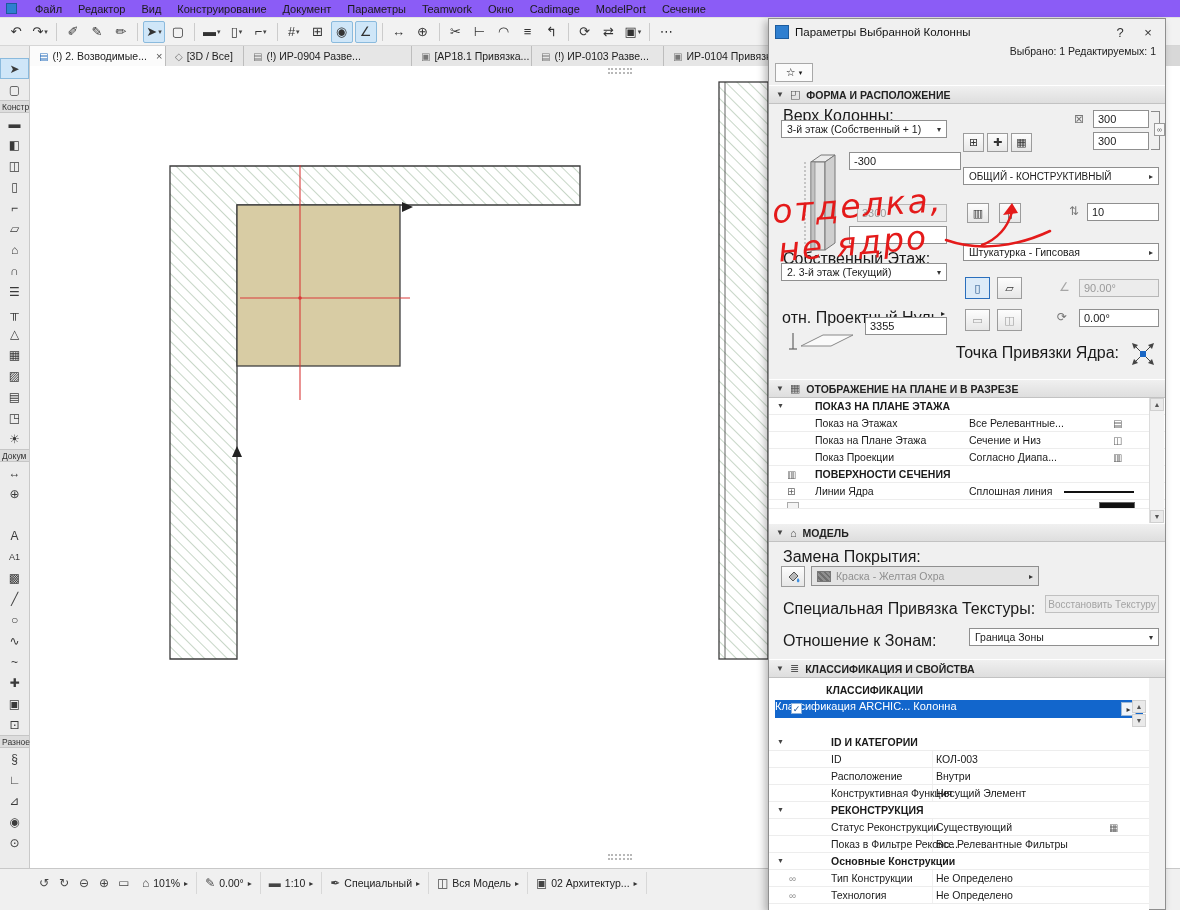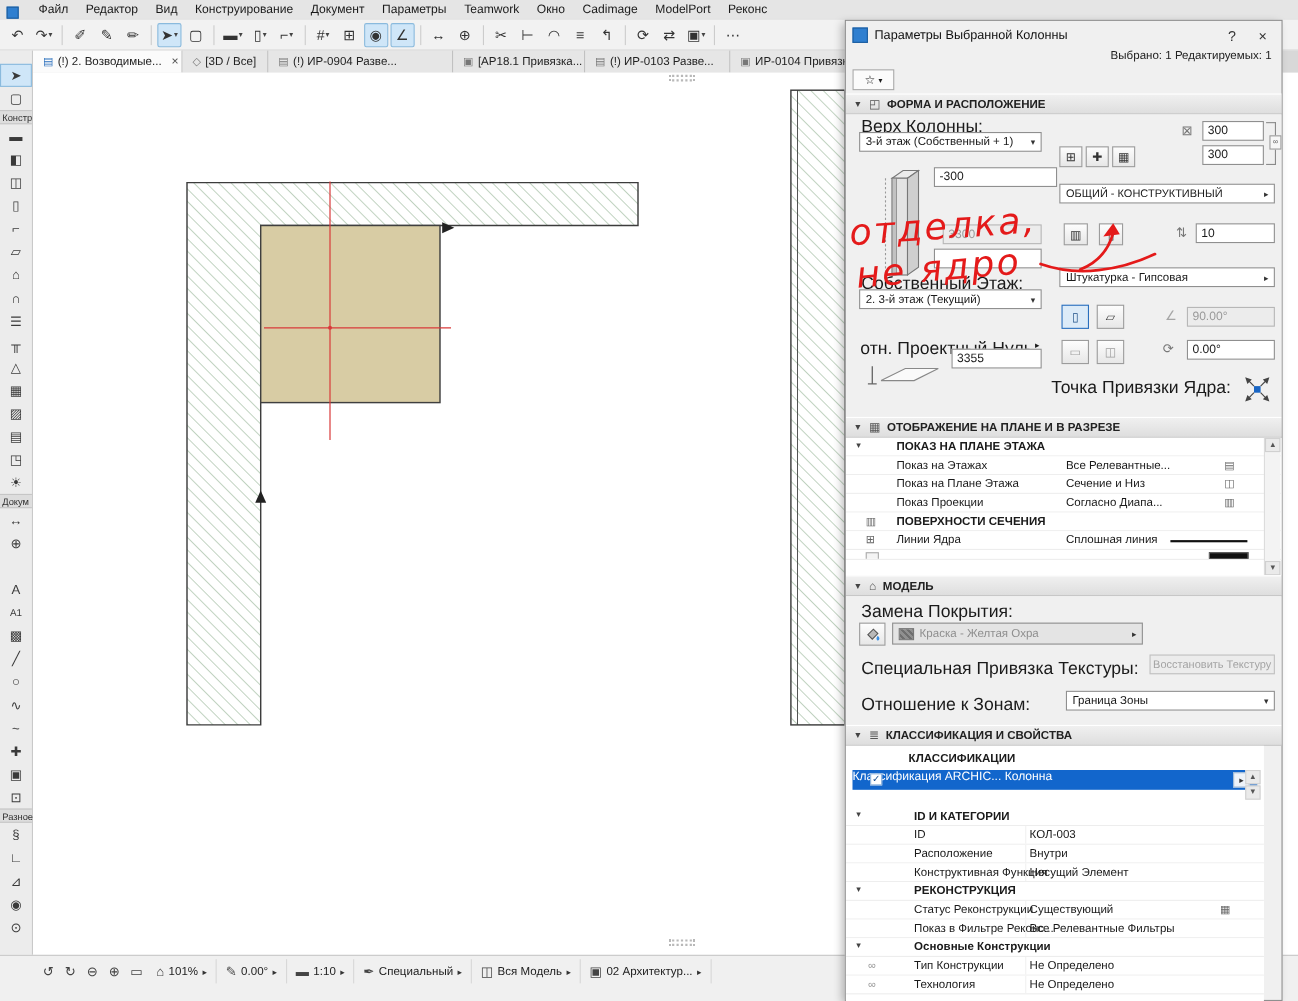--- a/index.html
+++ b/index.html
@@ -1,20 +1,20 @@
 <!DOCTYPE html>
 <html><head>
 <meta charset="utf-8">
 <style>
 *{margin:0;padding:0;box-sizing:border-box}
 html,body{width:1180px;height:910px;overflow:hidden}
 body{position:relative;font-family:"Liberation Sans","DejaVu Sans",sans-serif;font-size:11px;color:#1a1a1a;background:#fff}
 .abs{position:absolute}
 
-#menubar{position:absolute;left:0;top:0;width:1180px;height:18px;background:#e5e5e5;border-bottom:1px solid #e2e2e2;display:flex;align-items:flex-end;padding-left:6px}
+#menubar{position:absolute;left:0;top:0;width:1180px;height:18px;background:#8b5cf6;border-bottom:1px solid #e2e2e2;display:flex;align-items:center;padding-left:6px}
 #menubar .app-ico{width:11px;height:11px;background:#2f7fd0;border:1px solid #1d5c9c;margin-right:10px}
 #menubar .mi{padding:2px 8px;font-size:11px;cursor:default;white-space:nowrap}
 
 #toolbar{position:absolute;left:0;top:18px;width:1180px;height:28px;background:#f2f2f2;border-bottom:1px solid #d6d6d6;display:flex;align-items:center;padding-left:4px}
 .tbtn{height:22px;min-width:22px;display:flex;align-items:center;justify-content:center;font-size:13px;color:#333;border:1px solid transparent;border-radius:2px;margin:0 1px;padding:0 2px}
 .tbtn.active{background:#cfe6f8;border-color:#8abadd}
 .tbtn .caret{font-size:7px;color:#444;margin-left:1px}
 .tsep{width:1px;height:18px;background:#cccccc;margin:0 4px}
 
 #tabbar{position:absolute;left:30px;top:46px;width:1150px;height:20px;background:#d8d8d8;display:flex}
@@ -83,21 +83,21 @@
   <span class="mi">Файл</span>
   <span class="mi">Редактор</span>
   <span class="mi">Вид</span>
   <span class="mi">Конструирование</span>
   <span class="mi">Документ</span>
   <span class="mi">Параметры</span>
   <span class="mi">Teamwork</span>
   <span class="mi">Окно</span>
   <span class="mi">Cadimage</span>
   <span class="mi">ModelPort</span>
-  <span class="mi">Реконс</span>
+  <span class="mi">Сечение</span>
 </div>
 
 <div id="toolbar">
   <span class="tbtn">↶</span>
   <span class="tbtn">
       <i>↷</i>
       <i class="caret">▾</i>
     </span>
   <span class="tsep"></span>
   <span class="tbtn">✐</span>

